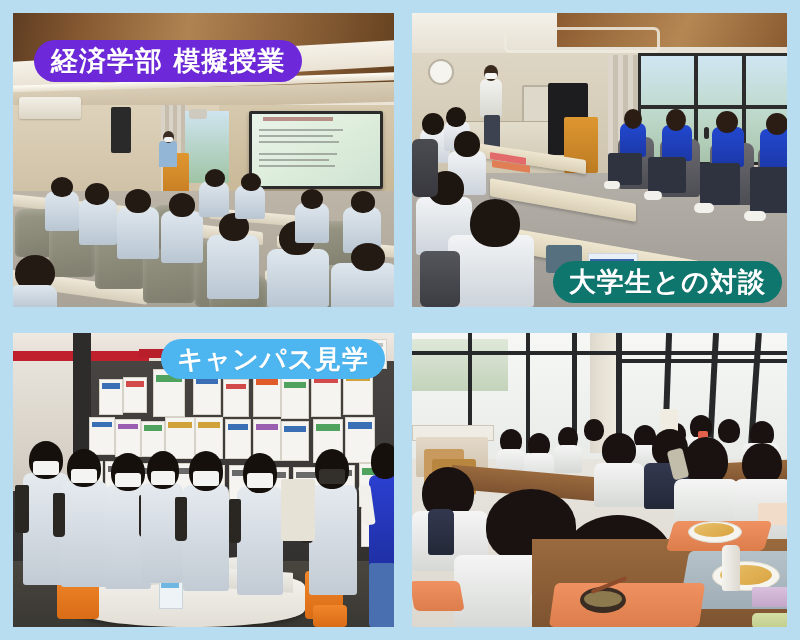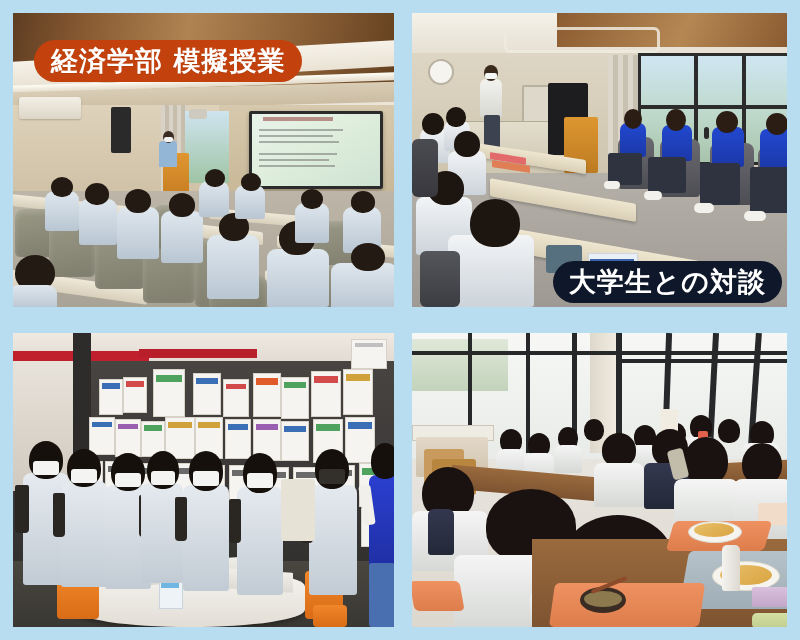--- a/index.html
+++ b/index.html
@@ -238,21 +238,21 @@
 
       <div class="lyr stu-b" style="left:330px;top:194px;width:38px;height:46px;"></div>
       <div class="lyr stu-h" style="left:338px;top:178px;width:24px;height:22px;"></div>
 
       <div class="lyr stu-b" style="left:318px;top:250px;width:66px;height:46px;"></div>
       <div class="lyr stu-h" style="left:338px;top:230px;width:34px;height:28px;"></div>
 
       <div class="lyr stu-h" style="left:2px;top:242px;width:40px;height:36px;"></div>
       <div class="lyr stu-b" style="left:-4px;top:272px;width:48px;height:24px;"></div>
     </div>
-    <div class="label l1" style="background: #c2410c; color: rgb(255, 255, 255);">経済学部 模擬授業</div>
+    <div class="label l1" style="background: #6d28d9; color: rgb(255, 255, 255);">経済学部 模擬授業</div>
   </div>
 
   <div class="panel p2">
     <div class="scene">
       <div class="lyr bg"></div>
       <div class="lyr ceilw"></div>
       <div class="lyr ceilwood"></div>
       <div class="lyr ceilring"></div>
       <div class="lyr wall"></div>
       <div class="lyr clock"></div>
@@ -318,21 +318,21 @@
 
       <div class="lyr hstu-b" style="left:4px;top:184px;width:56px;height:58px;"></div>
       <div class="lyr hstu-h" style="left:16px;top:158px;width:36px;height:34px;"></div>
 
       <div class="lyr hstu-b" style="left:36px;top:222px;width:86px;height:72px;"></div>
       <div class="lyr hstu-h" style="left:58px;top:186px;width:50px;height:48px;"></div>
 
       <div class="lyr" style="left:0;top:126px;width:26px;height:58px;background:linear-gradient(180deg,#4b4b52,#38383e);border-radius:6px;"></div>
       <div class="lyr" style="left:8px;top:238px;width:40px;height:56px;background:linear-gradient(180deg,#55555c,#3c3c43);border-radius:6px;"></div>
     </div>
-    <div class="label l2" style="background: #0f172a; color: rgb(255, 255, 255);">大学生との対談</div>
+    <div class="label l2" style="background: #0f766e; color: rgb(255, 255, 255);">大学生との対談</div>
   </div>
 
   <div class="panel p3">
     <div class="scene">
       <div class="lyr bg"></div>
       <div class="lyr ceil3"></div>
       <div class="lyr redbar"></div>
       <div class="lyr redbar2"></div>
       <div class="lyr darkwall"></div>
       <div class="lyr lwall"></div>
@@ -475,20 +475,21 @@
       <div class="lyr hs-h" style="left:302px;top:116px;width:34px;height:40px;"></div>
       <div class="lyr hs-m" style="left:306px;top:136px;width:26px;height:15px;background:#33302c;"></div>
       <div class="lyr bag" style="left:288px;top:164px;width:12px;height:46px;"></div>
       <div class="lyr" style="left:268px;top:146px;width:34px;height:62px;background:#e6e2d6;border-radius:3px;"></div>
 
       <div class="lyr guide-b" style="left:356px;top:142px;width:28px;height:92px;"></div>
       <div class="lyr hs-h" style="left:358px;top:110px;width:28px;height:36px;"></div>
       <div class="lyr" style="left:348px;top:152px;width:12px;height:40px;background:#f2f0ea;border-radius:3px;transform:rotate(-8deg);"></div>
       <div class="lyr" style="left:356px;top:230px;width:26px;height:64px;background:#4a6fb0;border-radius:3px;"></div>
     </div>
+    <div class="label l3" style="background: rgb(77, 181, 239); color: rgb(255, 255, 255);">キャンパス見学</div>
   </div>
 
   <div class="panel p4">
     <div class="scene">
       <div class="lyr bg"></div>
       <div class="lyr winwall"></div>
       <div class="lyr greenout"></div>
       <div class="lyr pillar4"></div>
       <div class="lyr mull" style="left:0;top:18px;width:100%;height:4px;"></div>
       <div class="lyr mull" style="left:56px;top:0;width:4px;height:120px;"></div>

